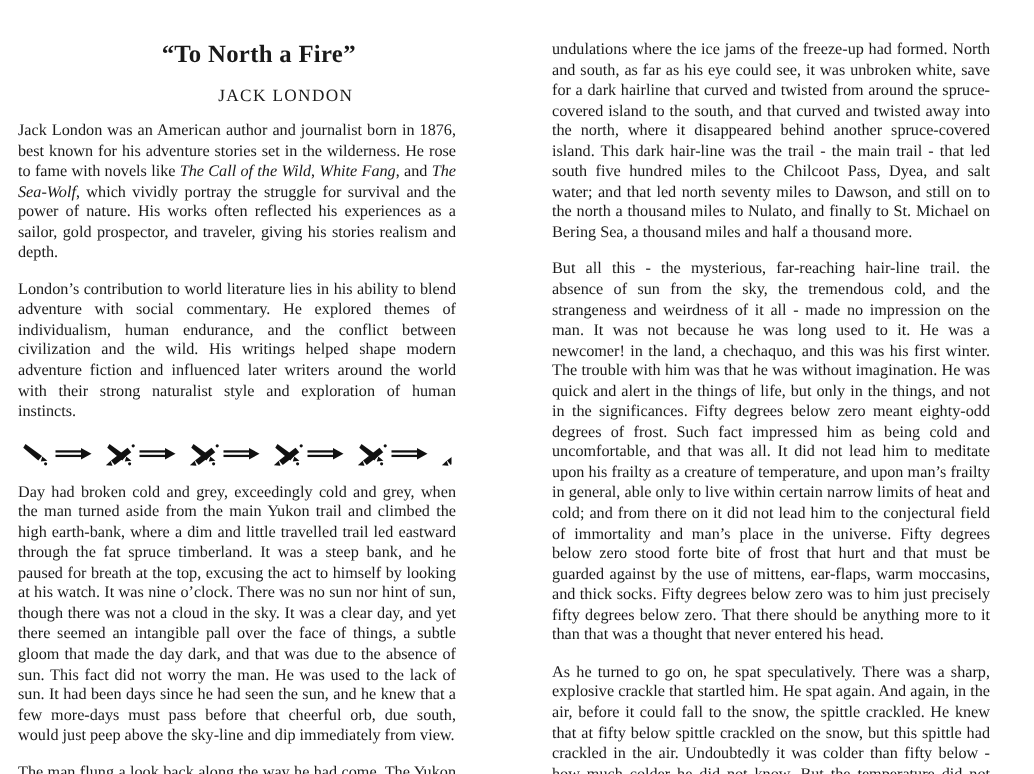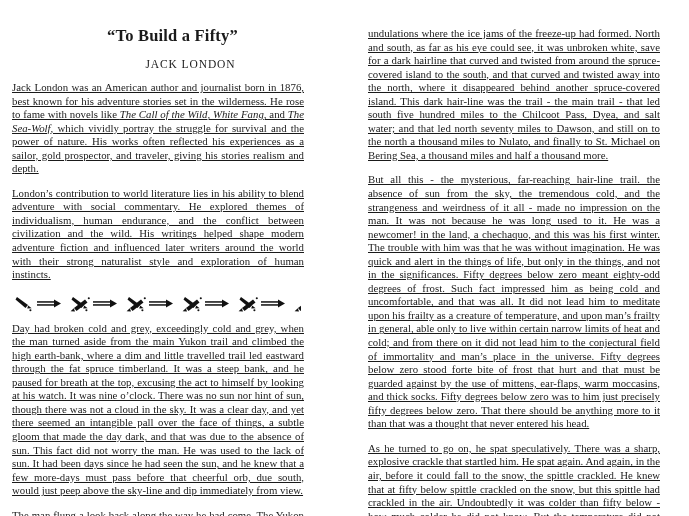--- a/index.html
+++ b/index.html
@@ -58,41 +58,40 @@
   .col-right { left: 368px; }
   .col-left .col-inner { padding-top: 81px; }
   .col-right .col-inner { padding-top: 27px; }
   p.body {
     margin: 0 0 11px 0;
     font-size: 10.8px;
     line-height: 13.55px;
     text-align: justify;
     text-justify: inter-word;
     hyphens: none;
-    text-decoration: underline;
   }
   p.body:last-child { margin-bottom: 0; }
   .it { font-style: italic; }
   .ornament {
     margin: 5px 0 9px 0;
     height: 20px;
     text-align: center;
     line-height: 20px;
     overflow: hidden;
     white-space: nowrap;
   }
   .ornament svg { display: inline-block; vertical-align: middle; }
 </style>
 </head>
 <body>
 
 <div class="page">
 
   <div class="title-block">
-    <h1 class="doc-title">“To Build a Fifty”</h1>
+    <h1 class="doc-title">“To North a Fire”</h1>
     <h2 class="doc-author">JACK LONDON</h2>
   </div>
 
   <div class="columns">
 
     <div class="col col-left">
       <div class="col-inner">
 
         <p class="body"><span>Jack London was an American author and journalist born in 1876, best known for his adventure stories set in the wilderness. He rose to fame with novels like </span><span class="it">The Call of the Wild</span><span>, </span><span class="it">White Fang</span><span>, and </span><span class="it">The Sea-Wolf</span><span>, which vividly portray the struggle for survival and the power of nature. His works often reflected his experiences as a sailor, gold prospector, and traveler, giving his stories realism and depth.</span></p>
 

